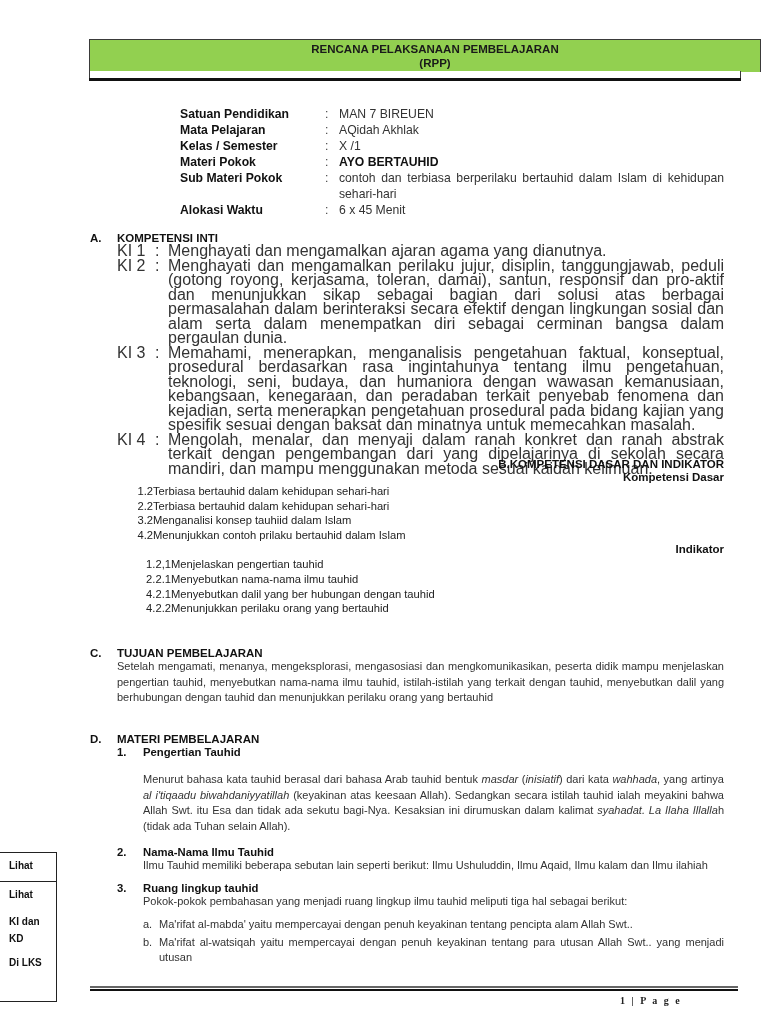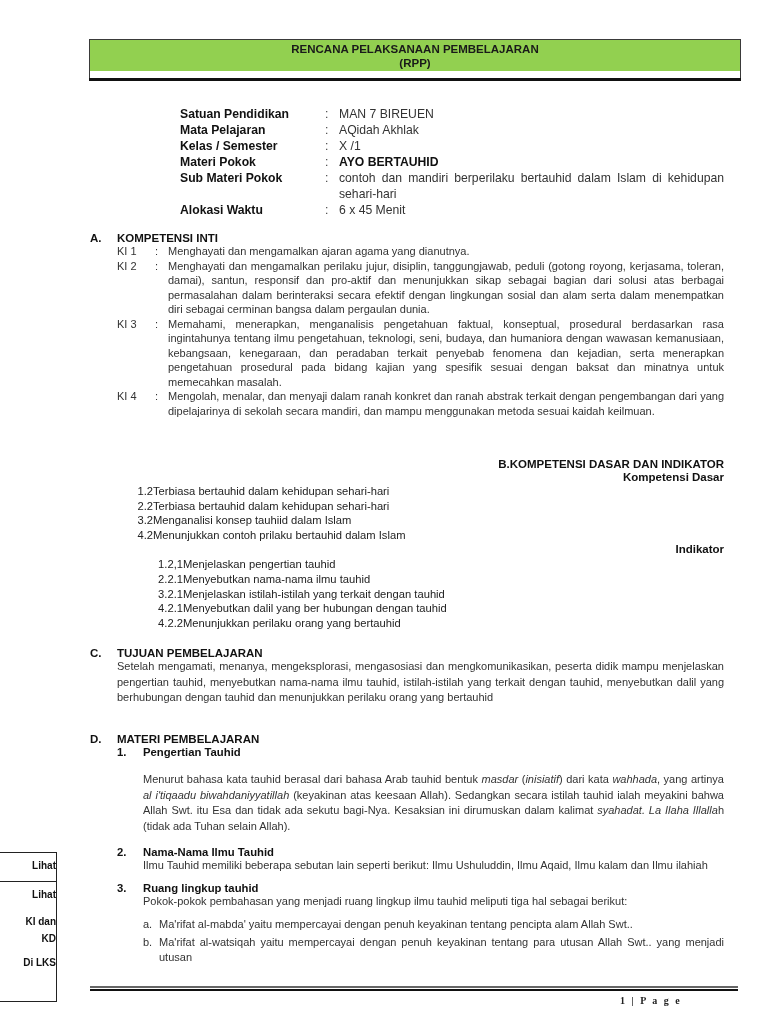--- a/index.html
+++ b/index.html
@@ -1,46 +1,46 @@
 <!DOCTYPE html>
 <html><head>
 <meta charset="utf-8">
 <style>
   html, body { margin:0; padding:0; background:#fff; }
   body { width:768px; height:1024px; position:relative; overflow:hidden;
          font-family:"Liberation Sans", sans-serif; color:#222; font-size:11.3px; }
   .abs { position:absolute; }
   .title-box { left:89px; top:39px; width:650px; height:32px; background:#92D050;
-               border:1px solid #3a3a3a; border-bottom:none; }
+               border:1px solid #3a3a3a; border-bottom:none;padding-left:20px; }
   .title-white { left:89px; top:71px; width:650px; height:7px; background:#fff;
                  border-left:1px solid #3a3a3a; border-right:1px solid #3a3a3a; }
   .title-rule { left:89px; top:78px; width:652px; height:3px; background:#111; }
   .title-line { width:100%; text-align:center; font-weight:bold; font-size:11.5px; color:#1a1a1a; line-height:14px; }
   .ident { left:180px; top:106px; width:544px; font-size:12.2px; line-height:16px; }
   .ident-row { display:flex; }
   .ident-label { width:145px; font-weight:bold; color:#111; flex:none; }
   .ident-colon { width:14px; flex:none; color:#444; }
   .ident-val { flex:1; text-align:justify; color:#333; }
   .sec-head { font-weight:bold; color:#111; font-size:11.5px; }
   .sec-letter { display:inline-block; width:27px; }
   .ki-row { display:flex; line-height:14.5px; }
   .ki-label { width:38px; flex:none; color:#333; }
   .ki-colon { width:13px; flex:none; color:#333; }
   .ki-text { flex:1; text-align:justify; color:#333; }
   .kd-row { display:flex; line-height:14.6px; font-size:11.2px; }
   .kd-num { width:36px; flex:none; }
   .ind-row { display:flex; line-height:14.6px; font-size:11.2px; }
-  .ind-num { width:36px; flex:none;margin-left:12px; }
+  .ind-num { width:36px; flex:none; }
   .para { text-align:justify; line-height:15.5px; color:#333; }
   .sub-head { font-weight:bold; color:#111; display:flex; }
   .sub-num { width:26px; flex:none; }
   .list-row { display:flex; line-height:15px; text-align:justify; }
   .list-letter { width:16px; flex:none; }
   .side-box { left:0px; top:852px; width:56px; height:148px; border:1px solid #222; border-left:none; font-size:10px; color:#111; }
-  .side-item { padding-left:9px; line-height:14px;text-align:right; }
+  .side-item { padding-left:9px; line-height:14px; }
   .footer-rule1 { left:90px; top:986px; width:648px; height:2px; background:#666; }
   .footer-rule2 { left:90px; top:989px; width:648px; height:2px; background:#111; }
   .page-num { left:620px; top:995px; width:118px; text-align:left; font-family:"Liberation Serif", serif; font-weight:bold; font-size:10px; letter-spacing:2px; color:#222; }
   i { font-style:italic; }
 </style>
 </head>
 <body>
 
 <div class="abs title-box">
   <div class="title-line" style="margin-top:2px">RENCANA PELAKSANAAN PEMBELAJARAN</div>
@@ -66,34 +66,34 @@
     <span class="ident-val">X /1</span>
   </div>
   <div class="ident-row">
     <span class="ident-label">Materi Pokok</span>
     <span class="ident-colon">:</span>
     <span class="ident-val" style="font-weight:bold;color:#111">AYO BERTAUHID</span>
   </div>
   <div class="ident-row">
     <span class="ident-label">Sub Materi Pokok</span>
     <span class="ident-colon">:</span>
-    <span class="ident-val">contoh dan mandiri berperilaku bertauhid dalam Islam di kehidupan sehari-hari</span>
+    <span class="ident-val">contoh dan terbiasa berperilaku bertauhid dalam Islam di kehidupan sehari-hari</span>
   </div>
   <div class="ident-row">
     <span class="ident-label">Alokasi Waktu</span>
     <span class="ident-colon">:</span>
     <span class="ident-val">6 x 45 Menit</span>
   </div>
 </div>
 
 <div class="abs" style="left:90px; top:232px; width:634px;">
   <div class="sec-head">
     <span class="sec-letter">A.</span><span>KOMPETENSI INTI</span>
   </div>
-  <div style="padding-left:27px; font-size:11px;">
+  <div style="padding-left:27px; font-size:16px;">
     <div class="ki-row">
       <span class="ki-label">KI 1</span>
       <span class="ki-colon">:</span>
       <span class="ki-text">Menghayati dan mengamalkan ajaran agama yang dianutnya.</span>
     </div>
     <div class="ki-row">
       <span class="ki-label">KI 2</span>
       <span class="ki-colon">:</span>
       <span class="ki-text">Menghayati dan mengamalkan perilaku jujur, disiplin, tanggungjawab, peduli (gotong royong, kerjasama, toleran, damai), santun, responsif dan pro-aktif dan menunjukkan sikap sebagai bagian dari solusi atas berbagai permasalahan dalam berinteraksi secara efektif dengan lingkungan sosial dan alam serta dalam menempatkan diri sebagai cerminan bangsa dalam pergaulan dunia.</span>
     </div>
@@ -134,24 +134,20 @@
       </div>
     <div class="sec-head" style="line-height:15px">Indikator</div>
     <div style="padding-left:18px;">
       <div class="ind-row">
           <span class="ind-num">1.2,1</span>
           <span>Menjelaskan pengertian tauhid</span>
         </div>
       <div class="ind-row">
           <span class="ind-num">2.2.1</span>
           <span>Menyebutkan nama-nama ilmu tauhid</span>
-        </div>
-      <div class="ind-row">
-          <span class="ind-num">3.2.1</span>
-          <span>Menjelaskan istilah-istilah yang terkait dengan tauhid</span>
         </div>
       <div class="ind-row">
           <span class="ind-num">4.2.1</span>
           <span>Menyebutkan dalil yang ber hubungan dengan tauhid</span>
         </div>
       <div class="ind-row">
           <span class="ind-num">4.2.2</span>
           <span>Menunjukkan perilaku orang yang bertauhid</span>
         </div>
     </div>

